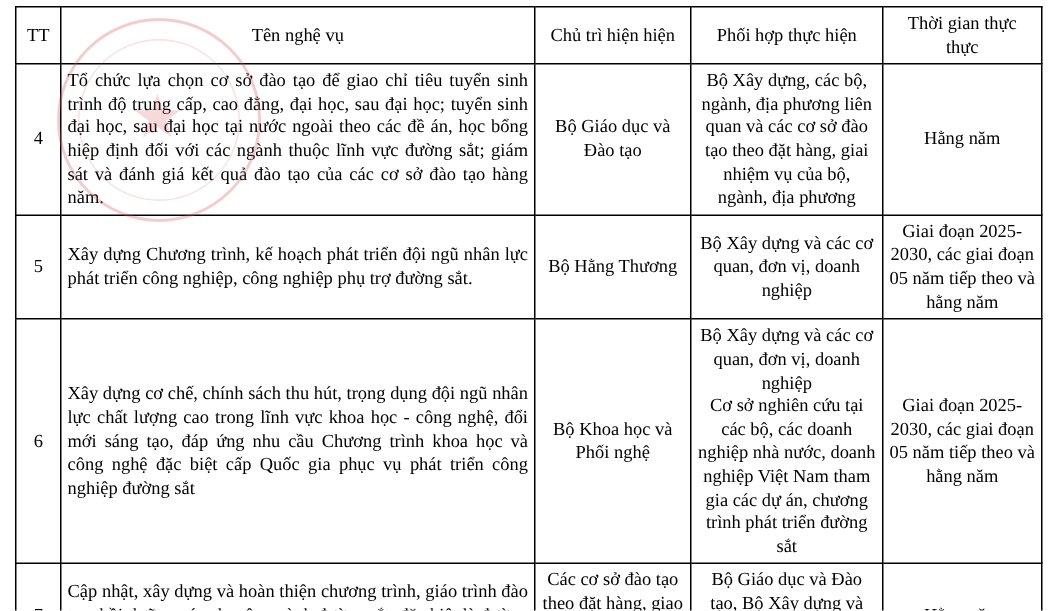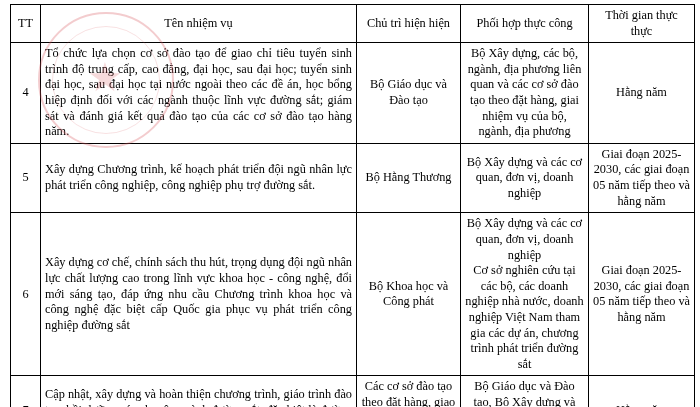--- a/index.html
+++ b/index.html
@@ -114,23 +114,23 @@
     <colgroup>
       <col style="width:30px">
       <col style="width:316px">
       <col style="width:104px">
       <col style="width:128px">
       <col style="width:106px">
     </colgroup>
     <thead>
       <tr>
         <th class="h-tt">TT</th>
-        <th class="h-task">Tên nhiệm vụ</th>
+        <th class="h-task">Tên nghệ vụ</th>
         <th class="h-lead">Chủ trì hiện hiện</th>
-        <th class="h-coord">Phối hợp thực công</th>
+        <th class="h-coord">Phối hợp thực hiện</th>
         <th class="h-time">Thời gian thực thực</th>
       </tr>
     </thead>
     <tbody>
       <tr>
         <td class="col-tt">4</td>
         <td class="col-task">Tổ chức lựa chọn cơ sở đào tạo để giao chỉ tiêu tuyển sinh trình độ trung cấp, cao đẳng, đại học, sau đại học; tuyển sinh đại học, sau đại học tại nước ngoài theo các đề án, học bổng hiệp định đối với các ngành thuộc lĩnh vực đường sắt; giám sát và đánh giá kết quả đào tạo của các cơ sở đào tạo hàng năm.</td>
         <td class="col-lead">Bộ Giáo dục và Đào tạo</td>
         <td class="col-coord">Bộ Xây dựng, các bộ, ngành, địa phương liên quan và các cơ sở đào tạo theo đặt hàng, giai nhiệm vụ của bộ, ngành, địa phương</td>
         <td class="col-time">Hằng năm</td>
@@ -138,21 +138,21 @@
       <tr>
         <td class="col-tt">5</td>
         <td class="col-task">Xây dựng Chương trình, kế hoạch phát triển đội ngũ nhân lực phát triển công nghiệp, công nghiệp phụ trợ đường sắt.</td>
         <td class="col-lead">Bộ Hằng Thương</td>
         <td class="col-coord">Bộ Xây dựng và các cơ quan, đơn vị, doanh nghiệp</td>
         <td class="col-time">Giai đoạn 2025-2030, các giai đoạn 05 năm tiếp theo và hằng năm</td>
       </tr>
       <tr>
         <td class="col-tt">6</td>
         <td class="col-task">Xây dựng cơ chế, chính sách thu hút, trọng dụng đội ngũ nhân lực chất lượng cao trong lĩnh vực khoa học - công nghệ, đổi mới sáng tạo, đáp ứng nhu cầu Chương trình khoa học và công nghệ đặc biệt cấp Quốc gia phục vụ phát triển công nghiệp đường sắt</td>
-        <td class="col-lead">Bộ Khoa học và Công phát</td>
+        <td class="col-lead">Bộ Khoa học và Phối nghệ</td>
         <td class="col-coord" style="white-space: pre-line;">Bộ Xây dựng và các cơ quan, đơn vị, doanh nghiệp
 Cơ sở nghiên cứu tại các bộ, các doanh nghiệp nhà nước, doanh nghiệp Việt Nam tham gia các dự án, chương trình phát triển đường sắt</td>
         <td class="col-time">Giai đoạn 2025-2030, các giai đoạn 05 năm tiếp theo và hằng năm</td>
       </tr>
       <tr>
         <td class="col-tt">7</td>
         <td class="col-task">Cập nhật, xây dựng và hoàn thiện chương trình, giáo trình đào tạo, bồi dưỡng các chuyên ngành đường sắt, đặc biệt là đường sắt tốc độ cao, đường sắt điện khí hóa và đường sắt đô thị</td>
         <td class="col-lead">Các cơ sở đào tạo theo đặt hàng, giao nhiệm vụ của bộ, ngành, địa phương</td>
         <td class="col-coord">Bộ Giáo dục và Đào tạo, Bộ Xây dựng và các bộ, ngành, cơ quan, đơn vị liên quan</td>
         <td class="col-time">Hằng năm</td>

